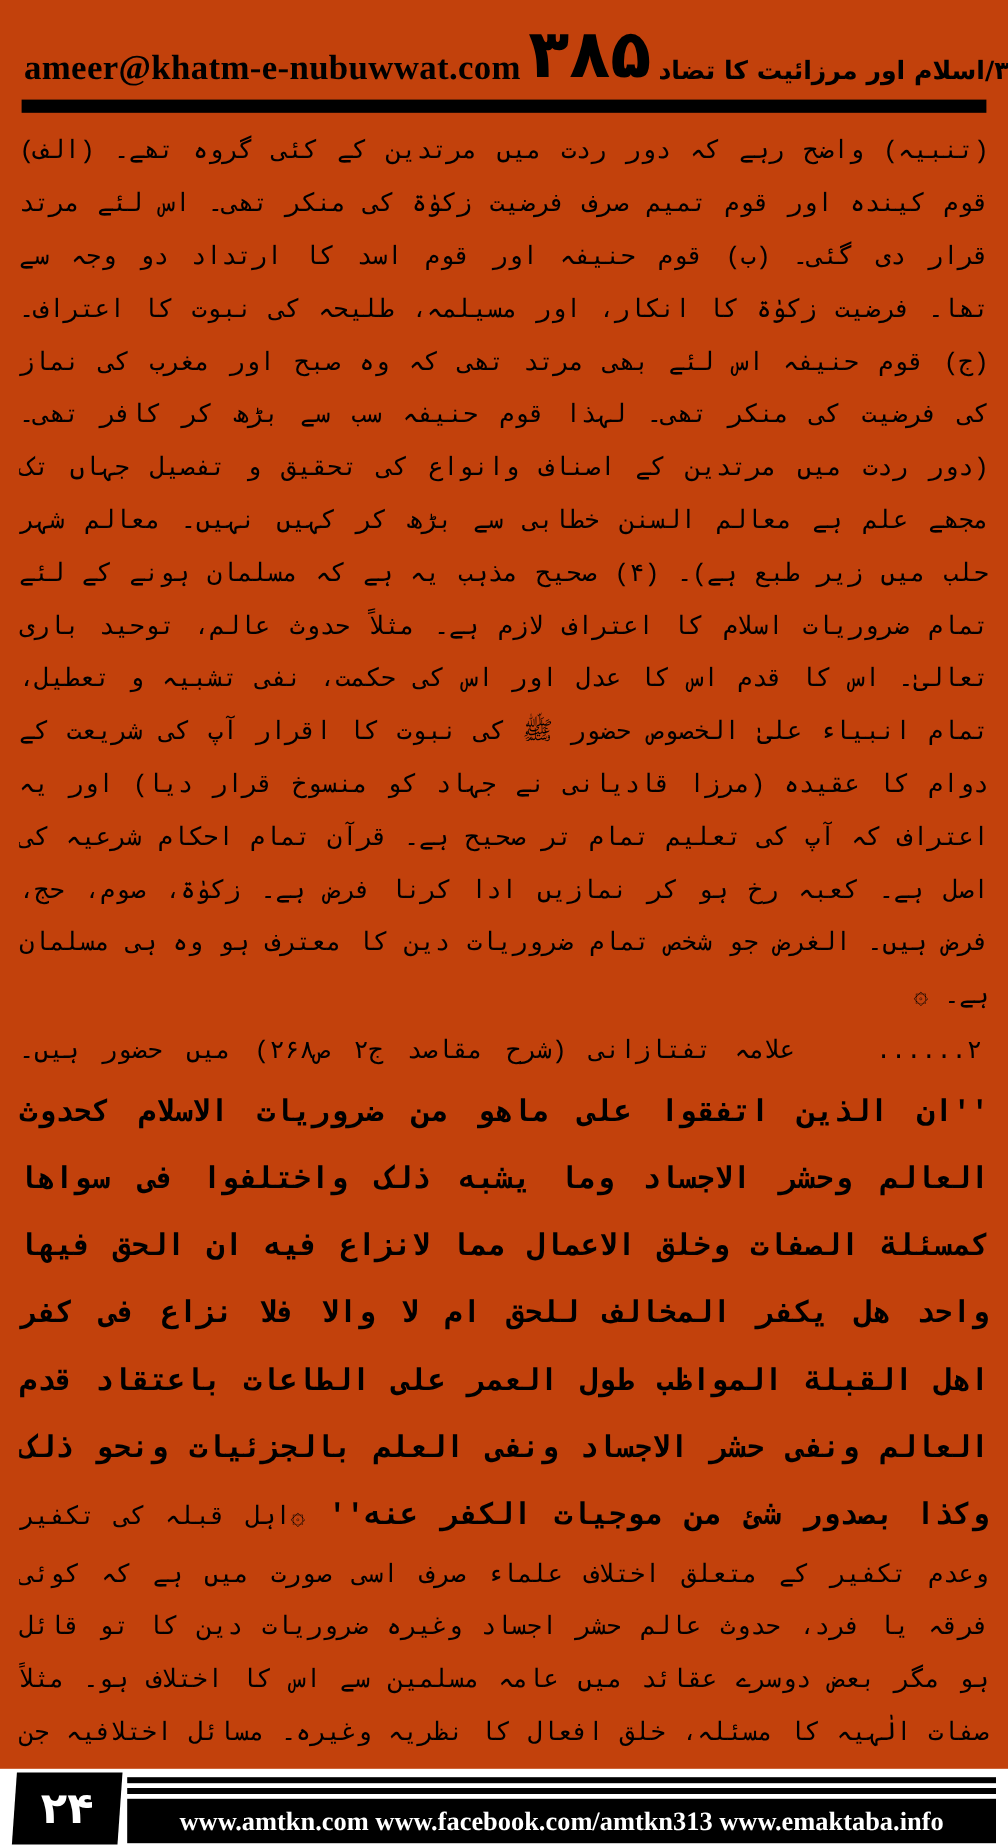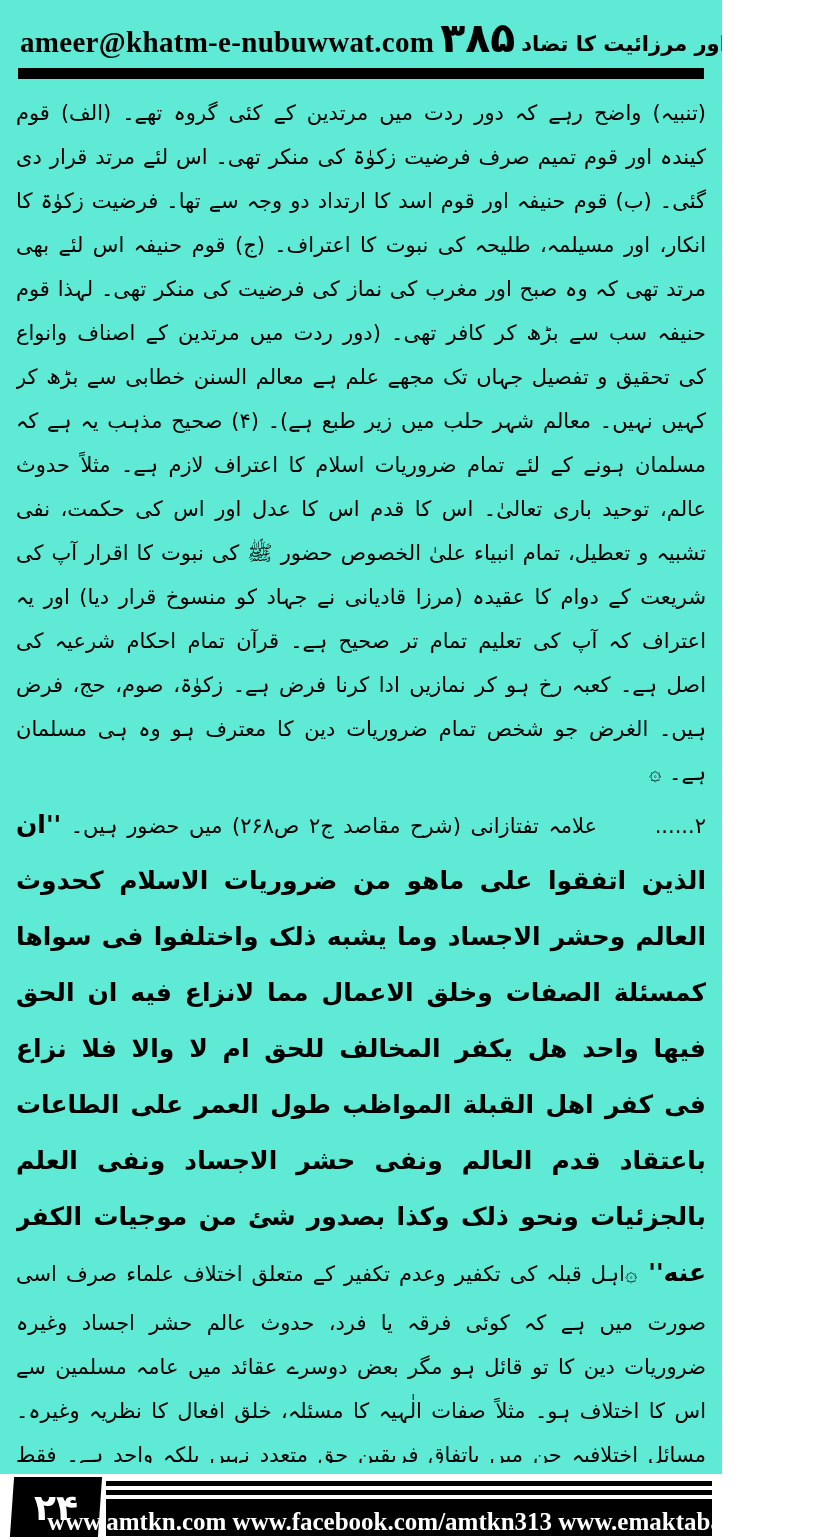--- a/index.html
+++ b/index.html
@@ -1,45 +1,45 @@
 <!DOCTYPE html>
 <html lang="ur"><head>
 <meta charset="utf-8">
 <style>
   * { margin: 0; padding: 0; box-sizing: border-box; }
   html, body { background: #ffffff; }
   .page {
-    width: 722px; height: 1540px;
-    background: #5eead4; color: #000000;
+    width: 840px; height: 1540px;
+    background: #c2410c; color: #000000;
     position: relative; overflow: hidden;
     font-family: "DejaVu Sans", sans-serif;
   }
   
   .header {
     display: flex; justify-content: space-between; align-items: flex-end;
     padding: 18px 20px 0 20px; direction: ltr;
   }
   .header-email {
     font-family: "Liberation Serif", serif;
     font-weight: bold; font-size: 29px; letter-spacing: 0.3px;
     white-space: nowrap;
   }
   .header-pageno {
-    direction: rtl; font-weight: bold; font-size: 41px; line-height: 1;
+    direction: rtl; font-weight: bold; font-size: 56px; line-height: 1;
     padding: 0 6px; white-space: nowrap;
   }
   .header-title {
     direction: rtl; font-weight: bold; font-size: 21px; line-height: 1.4;
     white-space: nowrap;
   }
   .rule { height: 11px; background: #000; margin: 9px 18px 0 18px; }
   
   .body {
     direction: rtl; text-align: justify;
-    margin: 12px 16px 0 16px; height: 1372px; overflow: hidden;
+    margin: 12px 16px 0 16px; height: 1372px; overflow: hidden; font-family: Liberation Mono, monospace;
   }
   .para { font-size: 21px; line-height: 44px; word-spacing: 1px; }
   .para1 { margin-bottom: 2px; }
   .para2 { text-align-last: center; }
   .footnote-marker { padding-left: 48px; }
   .arabic {
     font-weight: bold; font-size: 25px; line-height: 56px;
   }
   
   .footer { position: absolute; left: 0; right: 0; bottom: 0; height: 66px; background: #fff; }
@@ -47,22 +47,22 @@
     position: absolute; left: 12px; bottom: 3px; width: 88px; height: 60px;
     background: #000; color: #fff;
     display: flex; align-items: center; justify-content: center;
     font-size: 36px; font-weight: bold; transform: skewX(-4deg);
   }
   .footer-box span { transform: skewX(4deg); }
   .footer-right { position: absolute; left: 106px; right: 10px; bottom: 4px; }
   .fline { height: 5px; background: #000; margin-bottom: 4px; }
   .fbar {
     height: 37px; background: #000; color: #fff;
-    display: flex; align-items: flex-end; justify-content: center;
-    font-family: "Liberation Serif", serif; font-weight: bold; font-size: 25px;
+    display: flex; align-items: center; justify-content: center;
+    font-family: "Liberation Serif", serif; font-weight: bold; font-size: 22px;
     white-space: nowrap; direction: ltr;
   }
 </style>
 </head>
 <body>
 
 <div class="page">
 
   <div class="header">
     <div class="header-email">ameer@khatm-e-nubuwwat.com</div>

